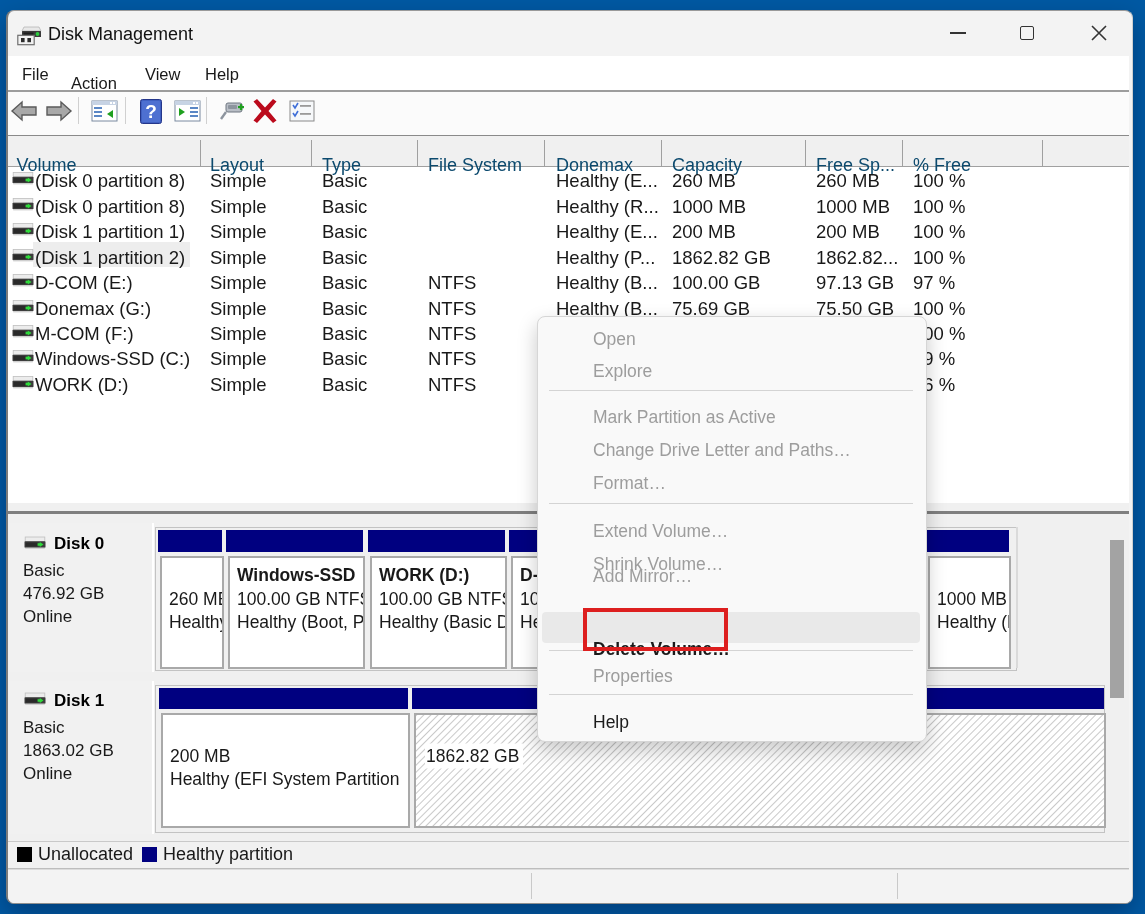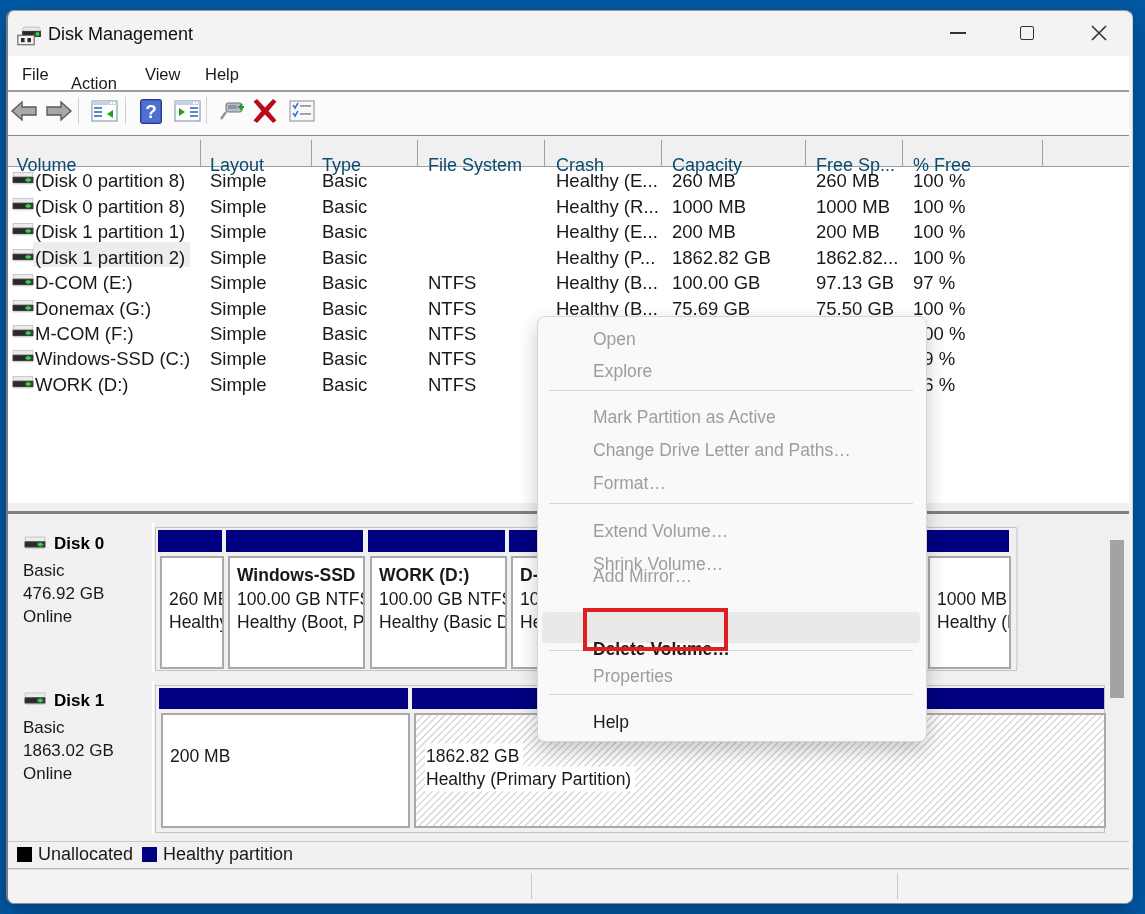--- a/index.html
+++ b/index.html
@@ -117,21 +117,21 @@
 <div class="hsep" style="left:417px;"></div>
 <div class="hsep" style="left:544px;"></div>
 <div class="hsep" style="left:661px;"></div>
 <div class="hsep" style="left:805px;"></div>
 <div class="hsep" style="left:902px;"></div>
 <div class="hsep" style="left:1042px;"></div>
 <div class="hdr" style="left:16.5px;">Volume</div>
 <div class="hdr" style="left:210px;">Layout</div>
 <div class="hdr" style="left:322px;">Type</div>
 <div class="hdr" style="left:428px;">File System</div>
-<div class="hdr" style="left:556px;">Crash</div>
+<div class="hdr" style="left:556px;">Donemax</div>
 <div class="hdr" style="left:672px;">Capacity</div>
 <div class="hdr" style="left:816px;text-align:right;">Free Sp...</div>
 <div class="hdr" style="left:913px;">% Free</div>
 
 <div class="abs" style="left:33px;top:242px;width:157px;height:25px;background:#ededed;"></div>
 <div id="rows">
         <svg class="abs" style="left:11.5px;top:172.3px" width="22" height="13" viewBox="0 0 22 13">
           <rect x="1.2" y="0.5" width="19.6" height="4.5" fill="#ececec" stroke="#bfbfbf" stroke-width="0.8"></rect>
           <rect x="0.5" y="4.8" width="21" height="6.4" rx="0.8" fill="#3d3d3d"></rect>
           <rect x="1.6" y="6" width="12" height="4" fill="#2a2a2a"></rect>
@@ -337,36 +337,36 @@
             <div class="blkline" style="top:64px;">Healthy (Basic Data Partition)</div>
           </div>
           <div class="navy" style="left:926px;top:530px;width:83px;height:22px;"></div>
           <div class="blkbody" style="left:928px;top:556px;width:79px;height:109px;">
             <div class="blkline" style="top:41px;">1000 MB</div>
             <div class="blkline" style="top:64px;">Healthy (Recovery Partition)</div>
           </div>
           <div class="navy" style="left:159px;top:688px;width:249px;height:21px;"></div>
           <div class="blkbody" style="left:161px;top:713px;width:245px;height:111px;">
             <div class="blkline" style="top:41px;">200 MB</div>
+            <div class="blkline" style="top:64px;">Healthy (EFI System Partition</div>
           </div>
         </div>
 
 <div class="navy" style="left:412px;top:688px;width:692px;height:21px;"></div>
 <div class="blkbody" style="left:414px;top:713px;width:688px;height:111px;">
   <svg width="688" height="111" style="position:absolute;left:0;top:0">
     <defs>
               <pattern id="hh" width="5" height="5" patternUnits="userSpaceOnUse" patternTransform="rotate(45)">
       <rect width="5" height="5" fill="#fff"></rect>
                 <rect width="1" height="5" fill="#c9c9c9"></rect>
     </pattern>
             </defs>
     <rect x="0" y="0" width="688" height="111" fill="url(#hh)"></rect>
   </svg>
   <div class="blkline" style="left:9px;top:41px;background:#fff;padding:2px 4px 2px 1px;">1862.82 GB</div>
-  <div class="blkline" style="left:9px;top:64px;background:#fff;padding:2px 4px 2px 1px;">Healthy (Primary Partition)</div>
 </div>
 </div>
 
 <div class="abs" style="left:1110px;top:540px;width:14px;height:158px;background:#a3a3a3;"></div>
 
 <div class="abs" style="left:8px;top:841px;width:1121px;height:1px;background:#c9c9c9;"></div>
 <div class="abs" style="left:8px;top:842px;width:1121px;height:26px;background:#f1f1f1;"></div>
 <div class="abs" style="left:17px;top:847px;width:15px;height:15px;background:#000;"></div>
 <div class="abs t17" style="left:38px;top:844px;font-size:18px;">Unallocated</div>
 <div class="abs" style="left:142px;top:847px;width:15px;height:15px;background:#000080;"></div>

